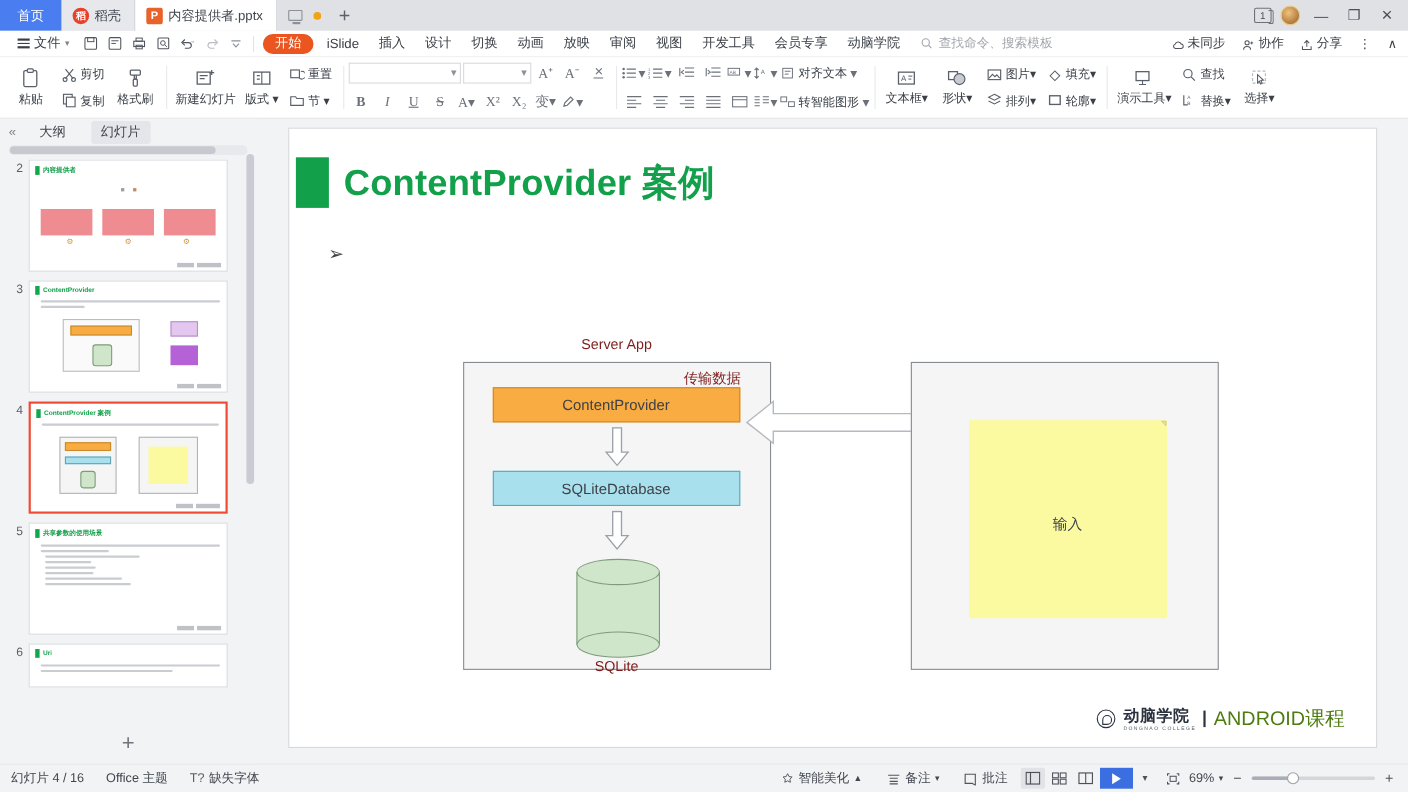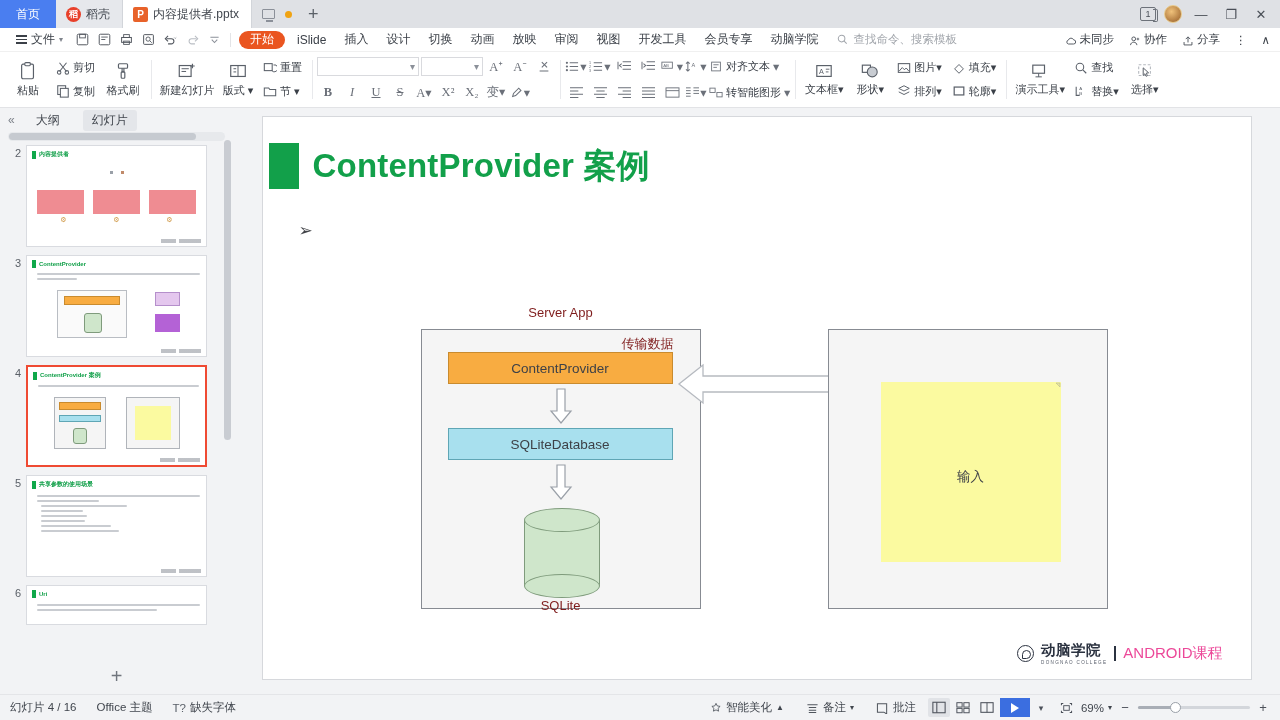--- a/index.html
+++ b/index.html
@@ -127,21 +127,21 @@
   .s-title { font-size: 33px; font-weight: bold; color: #12a04a; letter-spacing: .2px;}
   .s-bullet { display: flex; gap: 10px; padding: 28px 30px 0 36px; font-size: 20.5px; color: #404247; line-height: 1.35; }
   .s-arrow { color: #404247; font-size: 17px; padding-top: 3px;}
   .s-logo { position: absolute; right: 28px; bottom: 14px; display: flex; align-items: center; gap: 7px; }
   .s-logo .mark { width: 17px; height: 17px; border-radius: 50%; border: 1.7px solid #2b3240; position: relative;}
   .s-logo .mark:after { content:""; position: absolute; left: 4px; top: 4px; width: 7px; height: 7px;
     border: 1.6px solid #2b3240; border-radius: 50% 50% 50% 0; }
   .s-logo .cn { font-size: 14.5px; font-weight: bold; color: #2b3240; letter-spacing:.5px;}
   .s-logo .cn small { display:block; font-size:4.6px; letter-spacing:1.3px; color:#5b616d; font-weight:normal; text-align:center;}
   .s-logo .vbar { width: 2px; height: 15px; background: #2b3240; }
-  .s-logo .en { font-size: 15px; color: #ec4899; }
+  .s-logo .en { font-size: 18px; color: #4d7c0f; }
 
   
   .diagram { position: absolute; left: 0; right: 0; top: 196px; height: 320px; }
   .cap { position: absolute; font-size: 13px; color: #7f1d1d; }
   .boxpanel { position: absolute; background: #f5f5f5; border: 1.4px solid #878b92; }
   .dbox { position: absolute; display: flex; align-items: center; justify-content: center;
     font-size: 13.5px; color: #3e4147; }
   .dbox.orange { background: #f8ac41; border: 1.2px solid #c98b2e; }
   .dbox.blue { background: #a8e0ee; border: 1.2px solid #5fa6b5; }
   .note { position: absolute; background: #fbfaa0; }

